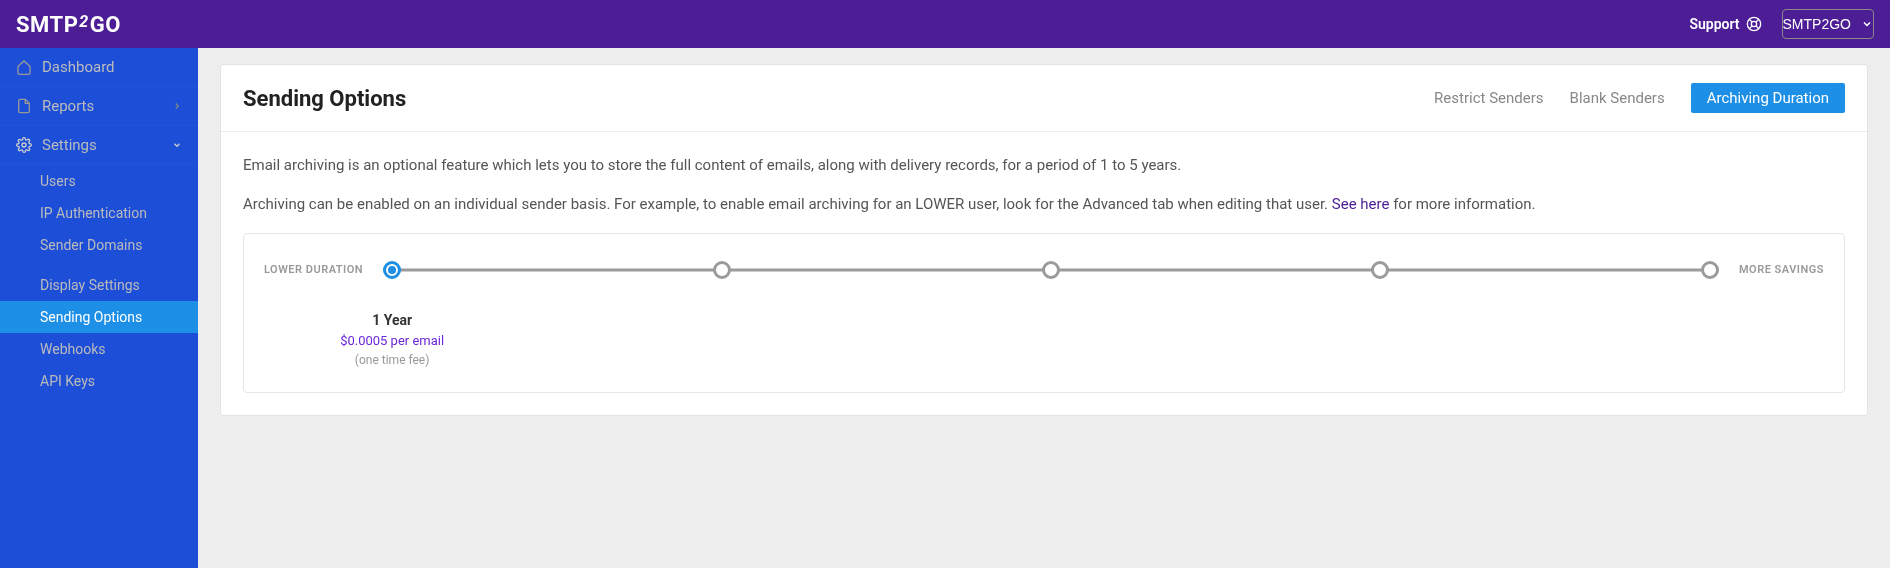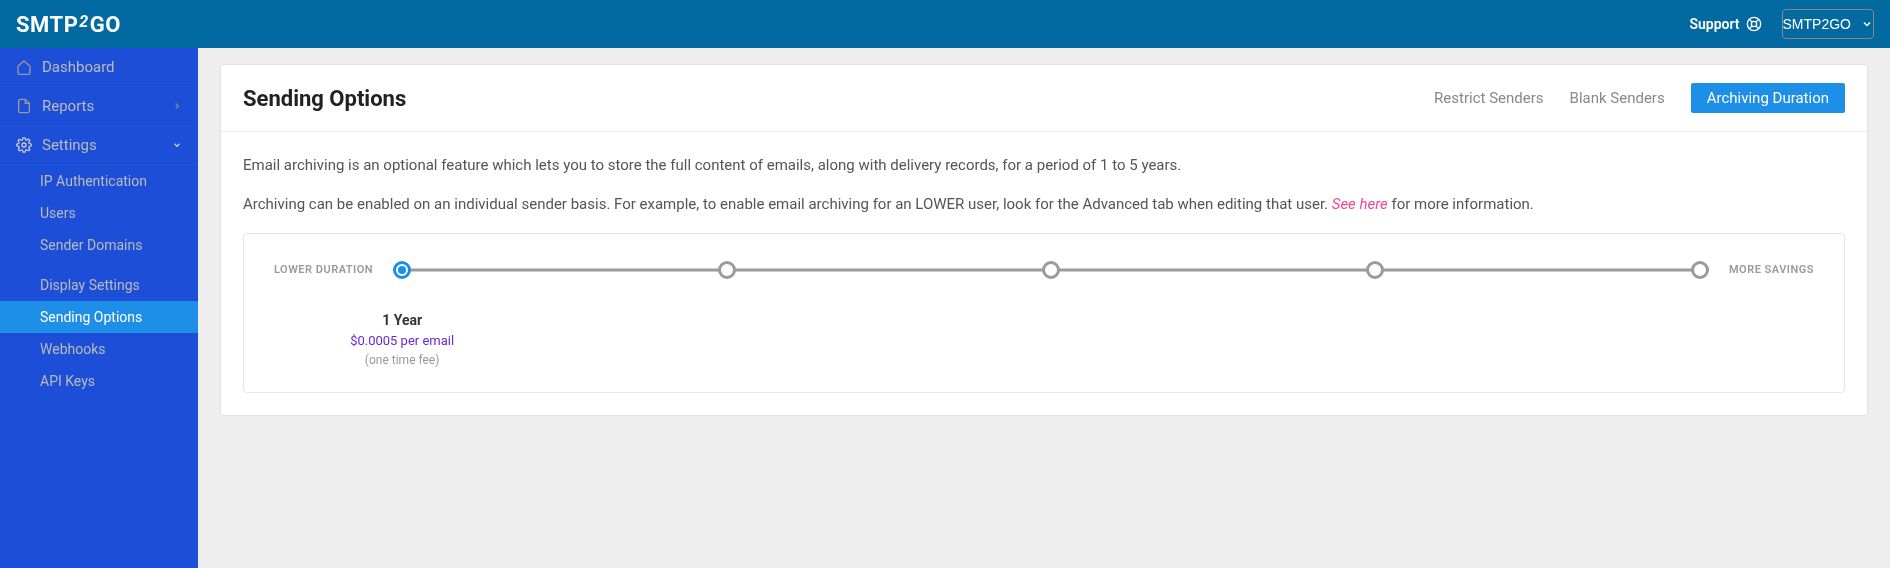--- a/index.html
+++ b/index.html
@@ -1,19 +1,19 @@
 <!DOCTYPE html>
 <html><head>
 <meta charset="utf-8">
 <style>
 * { margin: 0; padding: 0; box-sizing: border-box; }
 body { font-family: -apple-system, BlinkMacSystemFont, "Segoe UI", Roboto, Helvetica, Arial, sans-serif; background: #f5f5f5; }
 
 
-.topbar { background: #0369a1; height: 48px; display: flex; align-items: center; justify-content: space-between; padding: 0 16px; color: #fff; }
+.topbar { background: #4c1d95; height: 48px; display: flex; align-items: center; justify-content: space-between; padding: 0 16px; color: #fff; }
 .logo { font-size: 22px; font-weight: 700; letter-spacing: 0.5px; display: flex; align-items: center; }
 .logo .two { position: relative; font-style: italic; font-size: 16px; margin: 0 1px; top: -3px; }
 .topbar-right { display: flex; align-items: center; gap: 20px; }
 .support { display: flex; align-items: center; gap: 6px; font-size: 14px; font-weight: 600; cursor: pointer; }
 .account-btn { border: 1px solid #888; border-radius: 4px; padding: 6px 0; display: flex; align-items: center; gap: 10px; font-size: 14px; cursor: pointer; color: #fff; background: transparent; }
 
 
 .layout { display: flex; min-height: calc(568px - 48px); }
 
 
@@ -32,24 +32,24 @@
 .panel-header { display: flex; align-items: center; justify-content: space-between; padding: 18px 22px; border-bottom: 1px solid #ececec; }
 .panel-title { font-size: 22px; font-weight: 700; color: #222; }
 .tabs { display: flex; gap: 26px; align-items: center; }
 .tab { color: #888; font-size: 15px; cursor: pointer; }
 .tab.active { background: #1d8fe6; color: #fff; padding: 6px 16px; border-radius: 2px; }
 
 .panel-body { display: flex; padding: 22px; gap: 20px; }
 .section-label { width: 195px; font-weight: 700; font-size: 16px; color: #222; flex-shrink: 0; }
 .section-content { flex: 1; color: #555; font-size: 15px; line-height: 1.55; }
 .section-content p { margin-bottom: 16px; }
-.section-content a { color: #ec4899; text-decoration: none; font-style: italic; }
-
-
-.slider-card { border: 1px solid #e6e6e6; border-radius: 4px; padding: 26px 30px 22px; margin-top: 8px; }
+.section-content a { color: #4c1d95; text-decoration: none; }
+
+
+.slider-card { border: 1px solid #e6e6e6; border-radius: 4px; padding: 26px 20px 22px; margin-top: 8px; }
 .slider-row { display: flex; align-items: center; gap: 20px; }
 .slider-end-label { font-size: 11px; color: #9a9a9a; letter-spacing: 0.5px; font-weight: 600; white-space: nowrap; }
 .slider-track { flex: 1; position: relative; height: 20px; display: flex; align-items: center; justify-content: space-between; }
 .slider-line { position: absolute; left: 0; right: 0; top: 50%; height: 3px; background: #9b9b9b; transform: translateY(-50%); border-radius: 2px; z-index: 0; }
 .slider-dot { width: 18px; height: 18px; border-radius: 50%; background: #fff; border: 3px solid #9b9b9b; position: relative; z-index: 1; }
 .slider-dot.active { border-color: #1d8fe6; }
 .slider-dot.active::after { content: ""; position: absolute; inset: 2px; background: #1d8fe6; border-radius: 50%; }
 .slider-value { text-align: center; margin-top: 10px; width: 100px; }
 .slider-value .v-title { font-weight: 700; color: #333; font-size: 14px; }
 .slider-value .v-sub { font-size: 13px; color: #6d28d9; }
@@ -128,22 +128,22 @@
           </svg>
       </span>
       <span>Settings</span>
       <span class="chev">
         <svg width="10" height="10" viewBox="0 0 24 24" fill="none" stroke="#ccc" stroke-width="3">
             <polyline points="6 9 12 15 18 9"></polyline>
           </svg>
       </span>
     </div>
 
+    <div class="side-sub"><span>Users</span></div>
     <div class="side-sub"><span>IP Authentication</span></div>
-    <div class="side-sub"><span>Users</span></div>
     <div class="side-sub"><span>Sender Domains</span></div>
 
     <div class="sidebar-section-gap"></div>
 
     <div class="side-sub"><span>Display Settings</span></div>
     <div class="side-sub active"><span>Sending Options</span></div>
     <div class="side-sub"><span>Webhooks</span></div>
     <div class="side-sub"><span>API Keys</span></div>
   </nav>
 

